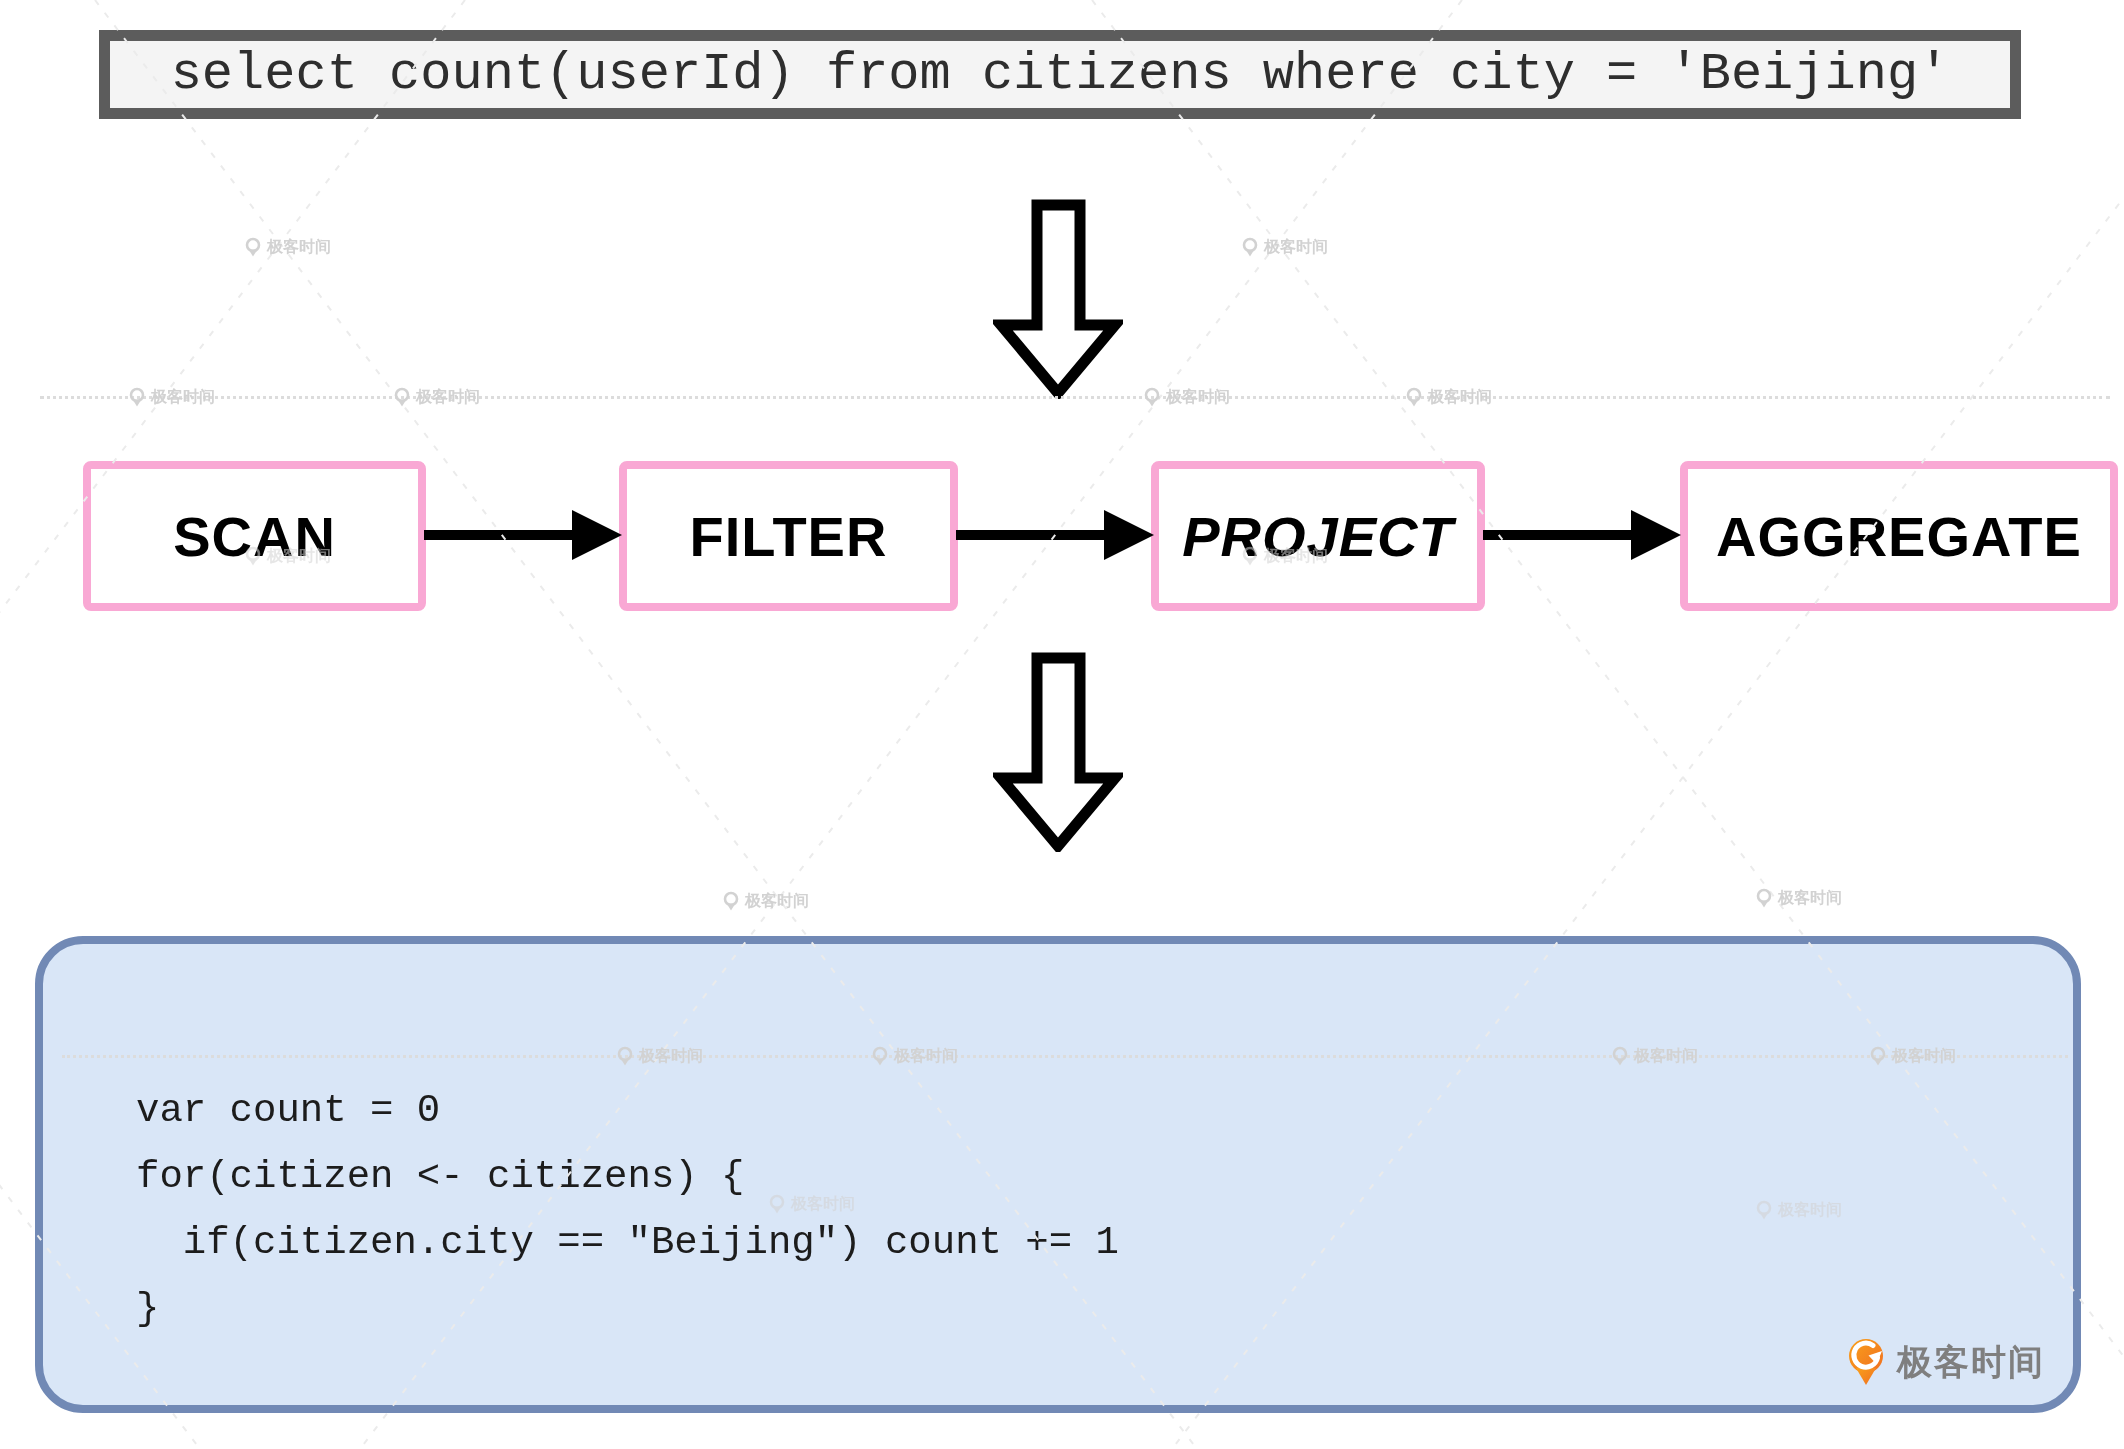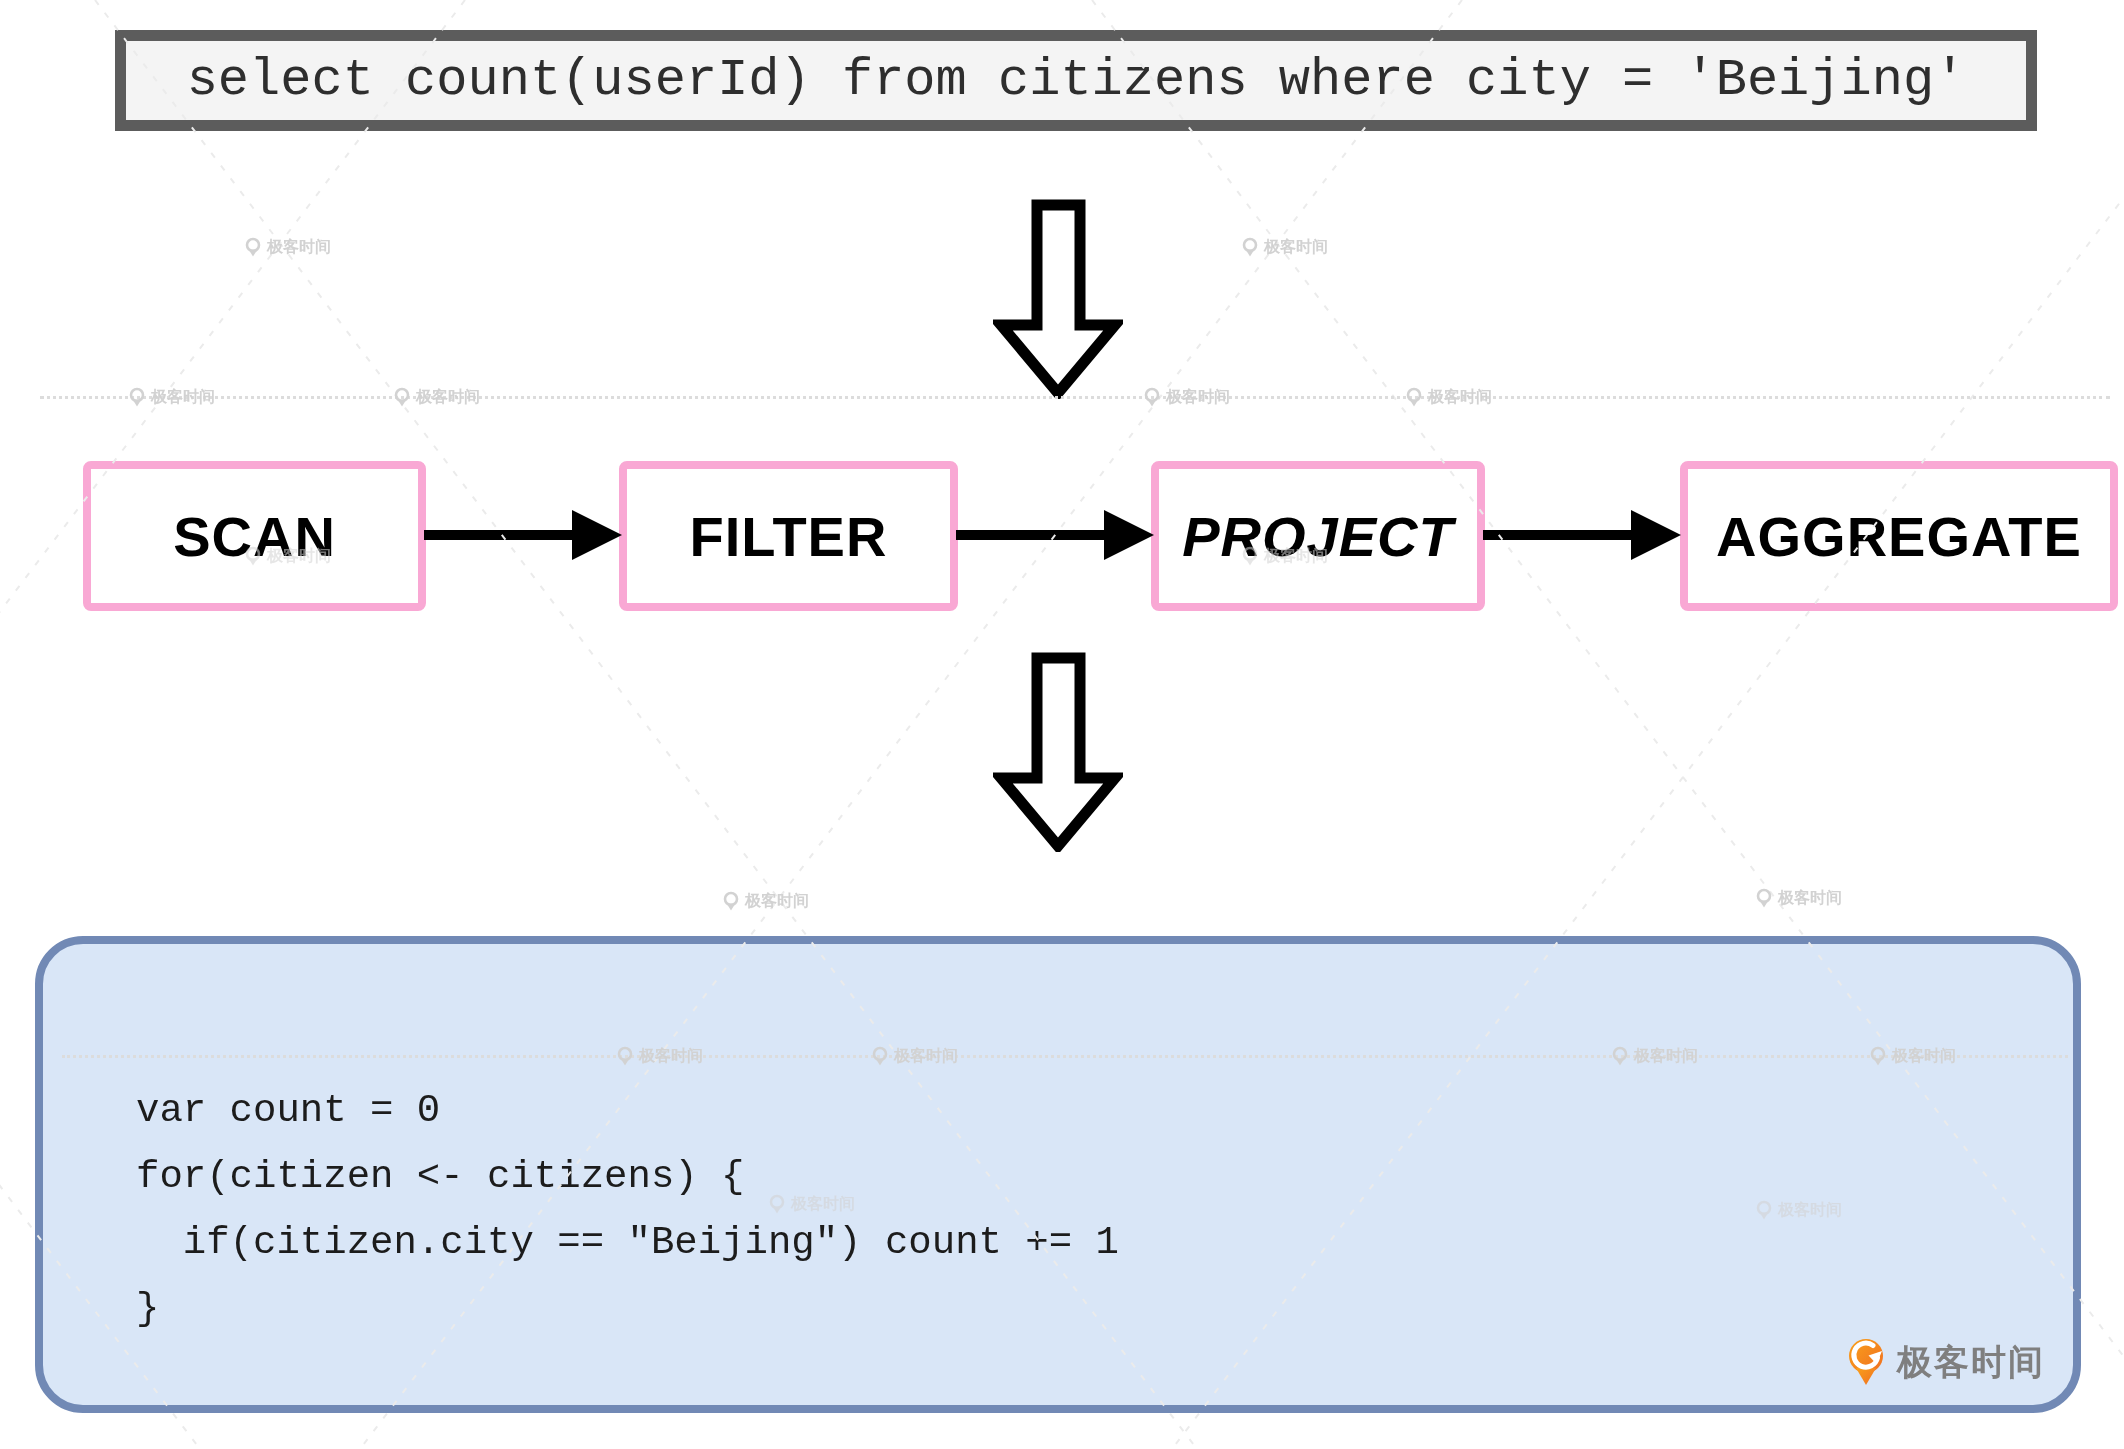--- a/index.html
+++ b/index.html
@@ -11,21 +11,21 @@
   .bg-diagonals{position:absolute;left:0;top:0;z-index:5;pointer-events:none;}
   .dotline{position:absolute;border-top:3px dotted #dcdcdc;z-index:6;}
   .wm{
     position:absolute;z-index:7;display:flex;align-items:center;gap:5px;
     color:#d2d2d2;font-size:16px;font-weight:bold;white-space:nowrap;
   }
   .wm svg{display:block;}
   .wm.faint{opacity:.55;}
   
   .sql-box{
-    position:absolute;left:115px;top:30px;width:1922px;height:101px;box-sizing:border-box;
+    position:absolute;left:99px;top:30px;width:1922px;height:89px;box-sizing:border-box;
     background:#f4f4f4;border:11px solid #5c5c5c;z-index:2;
     display:flex;align-items:center;justify-content:center;
   }
   .sql-box pre{
     margin:0;font-family:"Liberation Mono","DejaVu Sans Mono",monospace;
     font-size:52px;color:#2e2e2e;white-space:pre;letter-spacing:0;
   }
   
   .down-arrow{position:absolute;z-index:2;}
   

